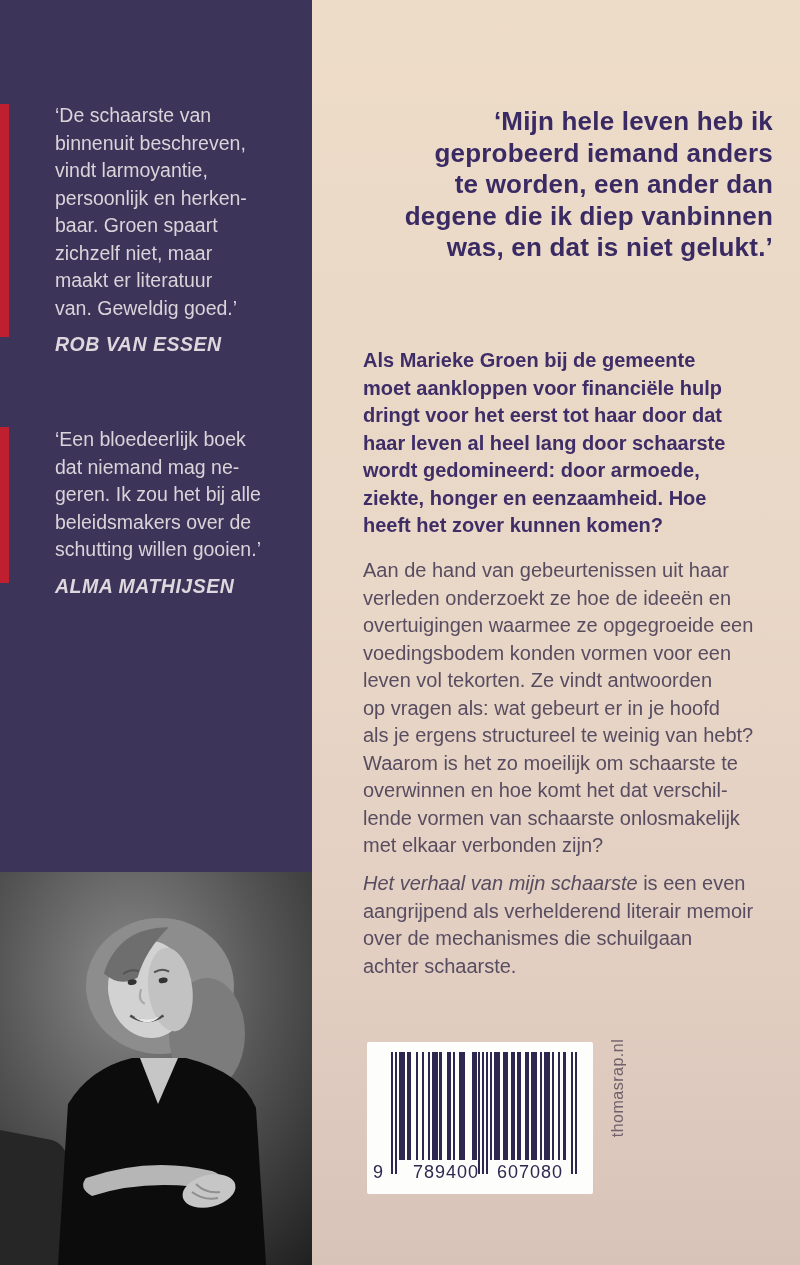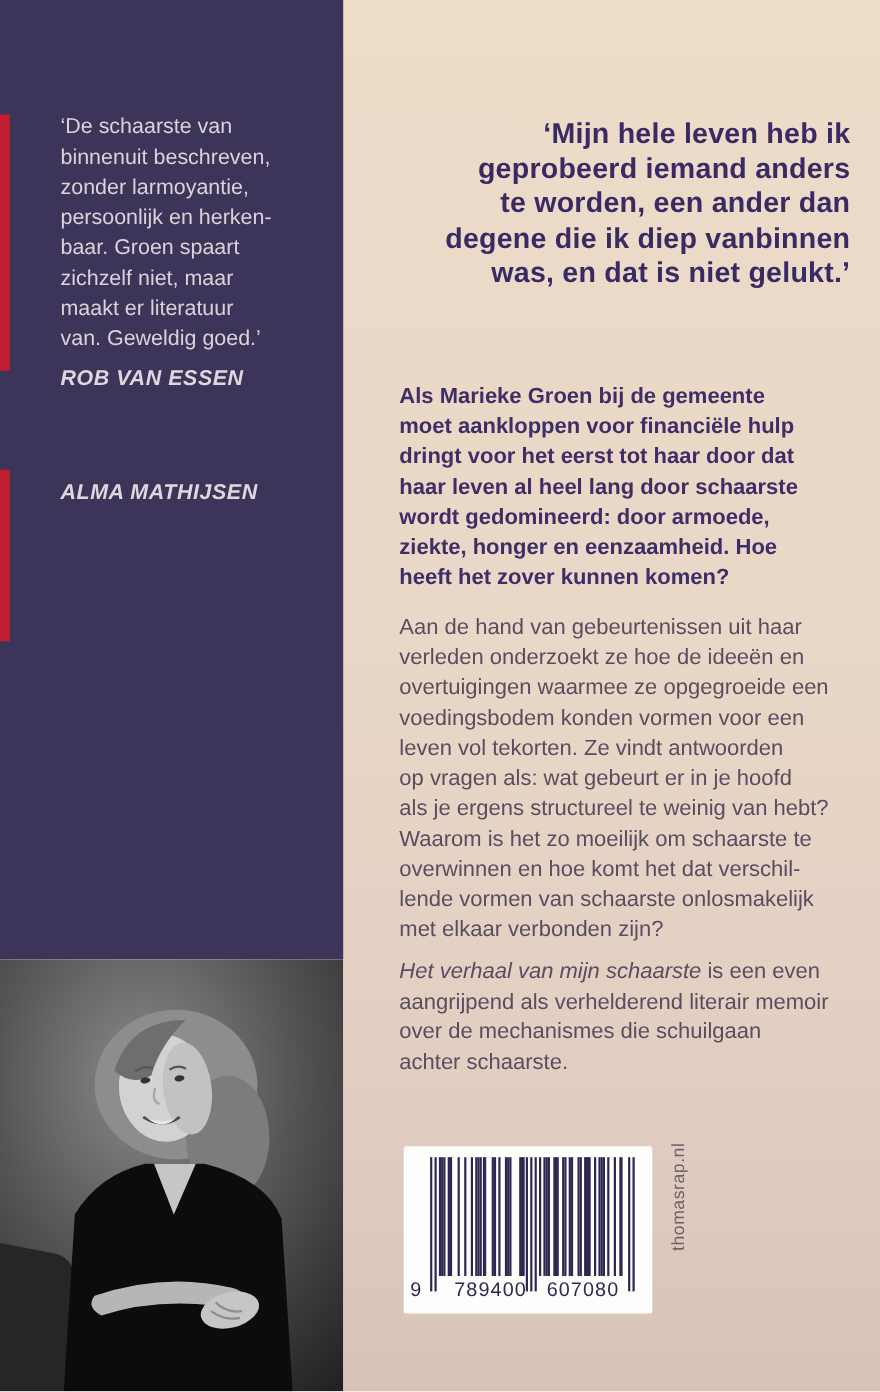--- a/index.html
+++ b/index.html
@@ -76,30 +76,35 @@
 
 <div class="cover">
 
   <div class="left-panel">
     <div class="red-bar one"></div>
     <div class="red-bar two"></div>
 
     <div class="quote-block q1">
       <span class="quote-text">‘De schaarste van
 binnenuit beschreven,
-zonder larmoyantie,
+vindt larmoyantie,
 persoonlijk en herken-
 baar. Groen spaart
 zichzelf niet, maar
 maakt er literatuur
 van. Geweldig goed.’</span>
       <div class="quote-author">ROB VAN ESSEN</div>
     </div>
 
     <div class="quote-block q2">
+      <span class="quote-text">‘Een bloedeerlijk boek
+dat niemand mag ne-
+geren. Ik zou het bij alle
+beleidsmakers over de
+schutting willen gooien.’</span>
       <div class="quote-author">ALMA MATHIJSEN</div>
     </div>
 
   </div>
 
   <div class="photo">
     <svg width="312" height="393" viewBox="0 0 312 393" xmlns="http://www.w3.org/2000/svg">
       <defs>
         <radialGradient id="pbg" cx="0.42" cy="0.28" r="0.95">
           <stop offset="0%" stop-color="#8a8a8a"></stop>

